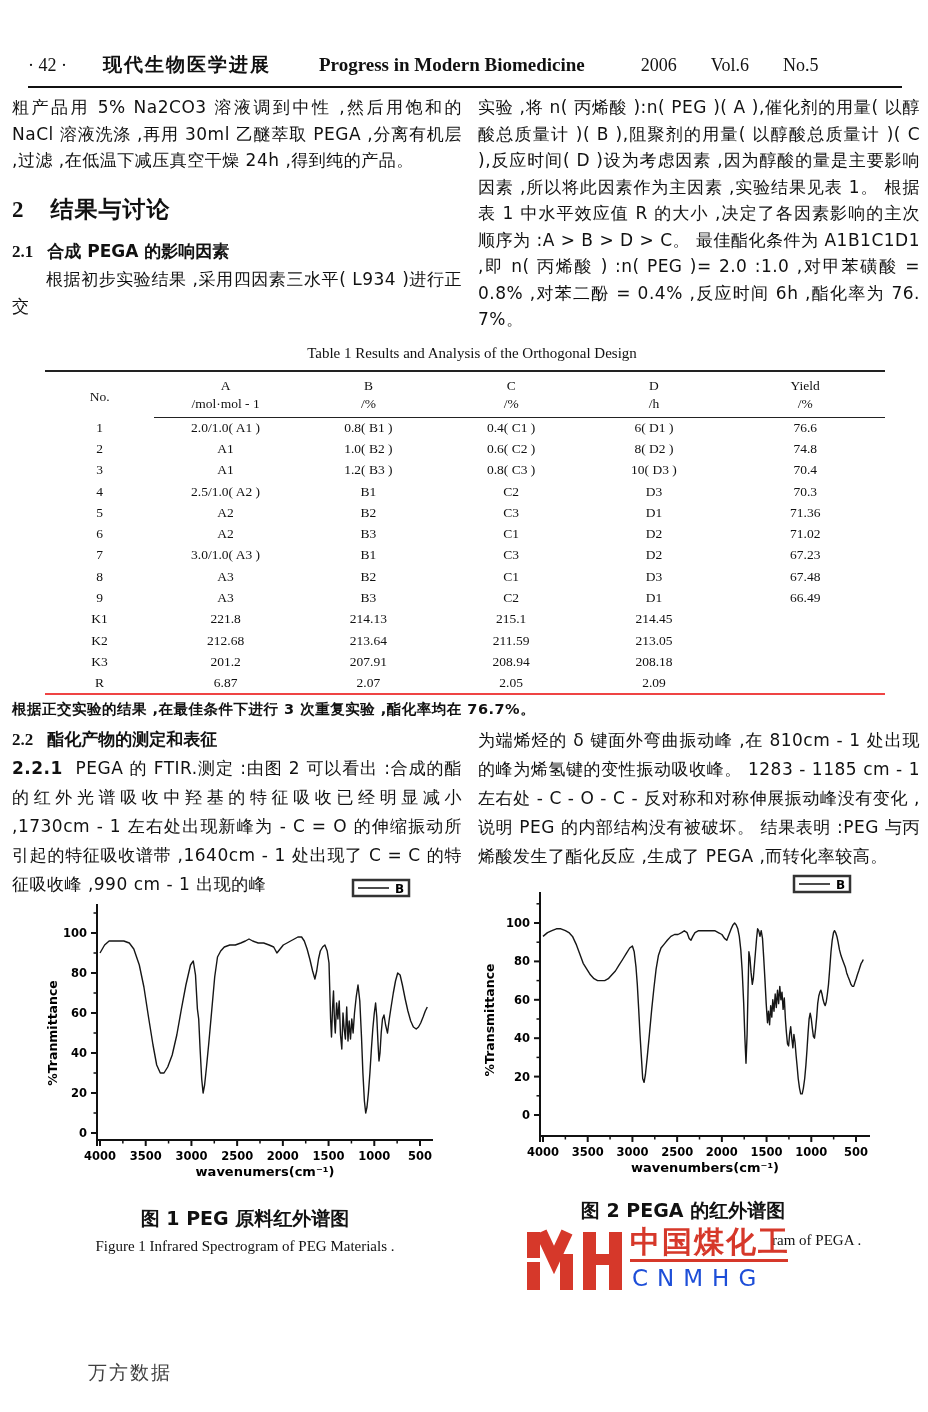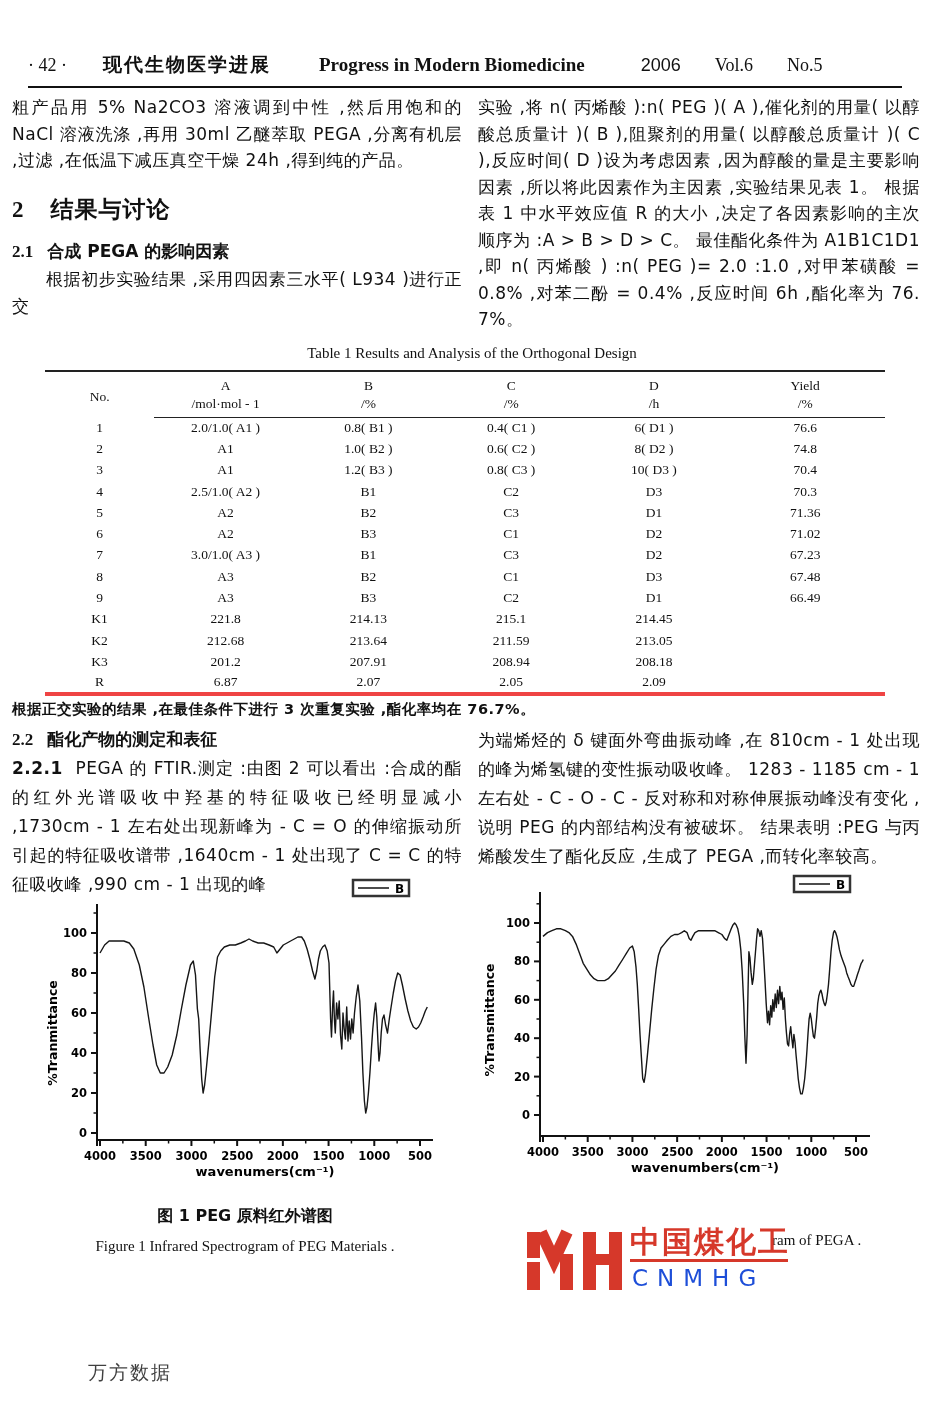--- a/index.html
+++ b/index.html
@@ -8,45 +8,45 @@
     position:relative; width:928px; height:1412px; margin:0 auto;
     background:#ffffff; overflow:hidden;
     font-family:"DejaVu Sans", sans-serif; color:#111;
   }
   .abs { position:absolute; }
   
   .hdr { top:52px; left:28px; width:874px; display:flex; align-items:baseline; font-size:18px; }
   .hdr .pgnum { font-family:"Liberation Serif", serif; font-size:18px; }
   .hdr .jcn   { font-weight:700; font-size:19px; margin-left:36px; letter-spacing:2px; }
   .hdr .jen   { font-family:"Liberation Serif", serif; font-weight:700; font-size:19px; margin-left:48px; }
-  .hdr .yr    { font-family:Liberation Sans, sans-serif; font-size:18px; margin-left:56px; }
+  .hdr .yr    { font-family:Liberation Serif, serif; font-size:18px; margin-left:56px; }
   .hdr .vol, .hdr .no { font-family:"Liberation Serif", serif; font-size:18px; margin-left:34px; }
   .hdr-rule { top:86px; left:28px; width:874px; height:2px; background:#111; }
   
   .para { font-size:17px; line-height:26.5px; text-align:justify; letter-spacing:0.5px; }
   .h2 { font-size:23px; font-weight:700; letter-spacing:1px; }
   .h2 .h2num { margin-right:26px; font-family:"Liberation Serif", serif; }
   .h3 { font-size:17px; font-weight:700; }
   .h3 .h3num { font-family:"Liberation Serif", serif; margin-right:14px; }
   .indent { text-indent:2em; }
   .para29 { line-height:29px; }
   .b { font-weight:700; }
   
   .tbl-title-cn { font-size:16px; font-weight:700; text-align:center; width:100%; }
   .tbl-title-en { font-family:"Liberation Serif", serif; font-size:15px; text-align:center; width:100%; }
   table.ortho { border-collapse:collapse; width:840px; font-family:"Liberation Serif", serif; font-size:13.5px; }
-  table.ortho { border-top:2px solid #222; border-bottom:4px solid #ef4444; }
+  table.ortho { border-top:2px solid #222; border-bottom:2px solid #ef4444; }
   table.ortho th, table.ortho td { font-weight:400; text-align:center; padding:0; }
   table.ortho thead tr.r1 th { padding-top:5px; height:24px; }
   table.ortho thead tr.r2 th { height:22px; border-bottom:1.5px solid #222; padding-bottom:4px; }
   table.ortho tbody td { height:21.3px; }
   .tbl-note { font-size:14.5px; font-weight:700; letter-spacing:0.5px; }
   
   .figwrap svg text { font-family:"DejaVu Sans", sans-serif; }
-  .figcap-cn { font-size:16px; font-weight:700; text-align:center; }
+  .figcap-cn { font-size:19px; font-weight:700; text-align:center; }
   .figcap-en { font-family:"Liberation Serif", serif; font-size:15px; text-align:center; }
   .figcap-frag { font-family:"Liberation Serif", serif; font-size:15px; }
   
   .wm-cn { color:#d6382a; font-size:30px; font-weight:700; letter-spacing:2px; }
   .wm-rule { background:#d6382a; height:3px; }
   .wm-en { color:#1d4ed8; font-size:23px; letter-spacing:9px; font-weight:400; }
   .footer { color:#3f3f3f; font-size:19px; letter-spacing:2px; }
 </style>
 </head>
 <body>
@@ -319,20 +319,21 @@
         <line x1="320.92857142857144" y1="266" x2="320.92857142857144" y2="269.5" stroke="#111" stroke-width="1.5"></line>
         <line x1="365.64285714285717" y1="266" x2="365.64285714285717" y2="269.5" stroke="#111" stroke-width="1.5"></line>
         <polyline points="75.0,66.4 79.5,62.6 83.9,60.7 88.4,58.8 92.9,58.8 97.4,60.7 100.9,62.6 104.5,66.4 108.1,74.1 111.7,83.7 115.2,93.3 118.8,99.1 122.4,104.8 126.0,108.7 129.6,110.6 133.1,110.6 136.7,110.6 140.3,108.7 143.9,104.8 147.4,101.0 151.0,95.2 154.6,89.5 158.2,83.7 161.7,78.0 164.4,76.0 166.2,81.8 168.0,97.2 169.3,114.4 170.7,139.4 172.0,164.4 173.4,187.4 174.7,208.5 176.1,212.4 177.4,204.7 179.2,187.4 181.4,164.4 183.7,139.4 185.9,118.3 188.1,99.1 190.4,85.6 193.0,78.0 196.2,74.1 199.3,70.3 202.9,66.4 206.5,64.5 210.0,64.5 213.6,62.6 216.3,60.7 219.0,62.6 221.2,68.4 223.0,70.3 224.8,66.4 227.0,62.6 230.6,60.7 234.6,60.7 238.7,60.7 242.7,60.7 246.7,60.7 250.3,62.6 253.9,64.5 256.5,68.4 258.8,70.3 261.0,64.5 263.2,58.8 265.0,54.9 266.6,53.0 268.2,54.9 269.8,58.8 271.3,66.4 272.8,79.9 274.2,101.0 275.7,133.6 276.9,168.2 278.0,193.2 279.1,164.4 280.0,122.1 280.9,81.8 281.9,87.6 283.1,102.9 284.3,114.4 285.3,108.7 286.4,95.2 287.5,81.8 288.6,68.4 289.6,58.8 290.7,60.7 292.0,66.4 293.2,60.7 294.5,68.4 295.7,87.6 297.0,110.6 298.2,133.6 299.5,152.8 300.5,141.3 301.6,154.8 302.7,135.6 303.8,147.1 304.8,129.8 306.0,141.3 307.2,124.0 308.3,137.5 309.5,120.2 310.6,133.6 311.8,116.4 312.9,129.8 314.0,122.1 315.1,139.4 316.3,127.9 317.4,149.0 318.4,162.4 319.5,174.0 320.6,175.9 321.6,164.4 322.7,156.7 323.8,168.2 324.9,177.8 325.9,164.4 327.0,172.0 328.1,185.5 329.2,197.0 330.2,208.5 331.5,218.1 332.7,223.9 334.2,223.9 335.4,218.1 336.7,208.5 337.9,195.1 339.0,179.7 340.1,162.4 341.1,149.0 342.2,143.2 343.3,149.0 344.4,158.6 345.4,166.3 346.5,168.2 347.6,158.6 348.7,147.1 349.7,133.6 350.8,126.0 351.9,122.1 352.9,120.2 354.0,124.0 355.1,129.8 356.2,133.6 357.2,135.6 358.3,131.7 359.4,124.0 360.5,114.4 361.7,99.1 363.0,81.8 364.2,70.3 365.5,62.6 366.5,60.7 367.6,62.6 368.9,66.4 370.1,72.2 371.5,79.9 373.0,85.6 374.4,89.5 375.8,93.3 377.3,97.2 378.7,102.9 380.1,106.8 381.6,110.6 383.0,114.4 384.4,116.4 385.7,116.4 386.9,112.5 388.2,108.7 389.4,104.8 390.7,101.0 391.9,97.2 393.2,93.3 394.4,91.4 395.3,89.5" fill="none" stroke="#161616" stroke-width="1.4" stroke-linejoin="round"></polyline>
         <rect x="326" y="6" width="56" height="16" fill="#fff" stroke="#333" stroke-width="2.5"></rect>
         <line x1="331" y1="14" x2="362" y2="14" stroke="#111" stroke-width="1.5"></line>
         <text x="368" y="19" font-size="12" font-weight="bold">B</text>
         <text x="26" y="150" text-anchor="middle" font-size="12.5" font-weight="bold" transform="rotate(-90 26 150)">%Transmittance</text>
         <text x="237" y="302" text-anchor="middle" font-size="13" font-weight="bold">wavenumbers(cm⁻¹)</text>
       </svg>
   </div>
+  <div class="abs figcap-cn" style="top:1198px; left:468px; width:430px;">图 2   PEGA 的红外谱图</div>
   <div class="abs figcap-frag" style="top:1232px; left:772px;">ram of PEGA .</div>
 
   <div class="abs" style="top:1220px; left:527px; width:96px; height:70px;">
     <svg width="96" height="70" viewBox="0 0 96 70">
       <rect x="0" y="12" width="13" height="26" fill="#d6382a"></rect>
       <rect x="0" y="42" width="13" height="28" fill="#d6382a"></rect>
       <path d="M14 12 L27 40 L40 12" stroke="#d6382a" stroke-width="12" fill="none"></path>
       <rect x="33" y="34" width="13" height="36" fill="#d6382a"></rect>
       <rect x="56" y="12" width="13" height="58" fill="#d6382a"></rect>
       <rect x="82" y="12" width="13" height="58" fill="#d6382a"></rect>

